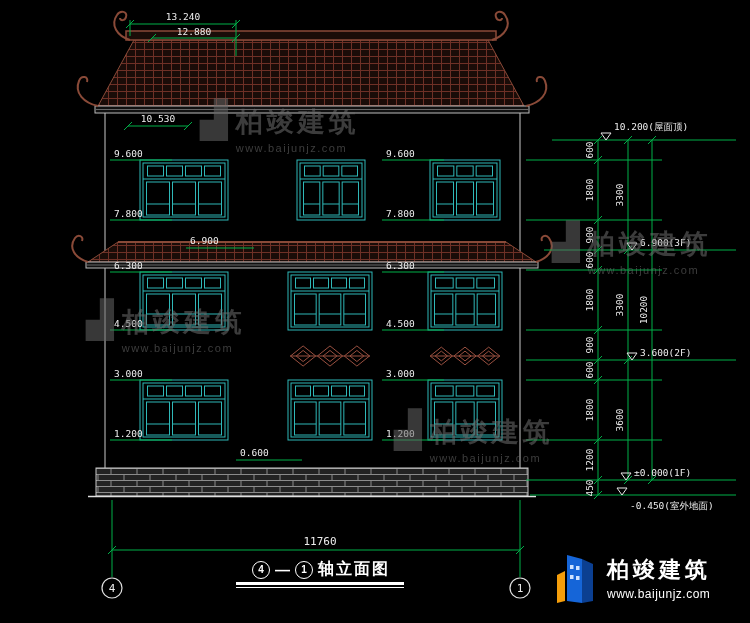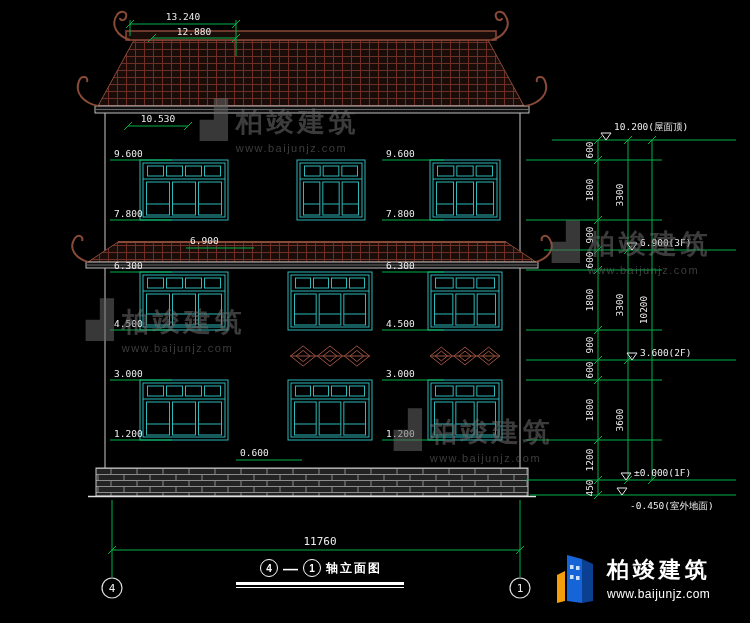--- a/index.html
+++ b/index.html
@@ -17,21 +17,21 @@
   .wm-name{font-size:27px;font-weight:bold;letter-spacing:4px;white-space:nowrap;}
   .wm-url{font-size:11px;letter-spacing:1.5px;margin-top:2px;}
   .logo{position:absolute;left:552px;top:551px;z-index:6;display:flex;align-items:center;gap:9px;color:#fff;}
   .logo-name{font-size:22px;font-weight:bold;letter-spacing:4px;white-space:nowrap;}
   .logo-url{font-size:12px;letter-spacing:.5px;margin-top:2px;}
   .title{position:absolute;left:234px;top:559px;width:174px;z-index:4;color:#fff;}
   .title-row{display:flex;align-items:center;justify-content:center;gap:5px;
              font-size:15px;font-weight:bold;}
   .cnum{display:inline-flex;width:16px;height:16px;border:1.3px solid #fff;border-radius:50%;
         align-items:center;justify-content:center;font-size:10px;flex:0 0 auto;}
-  .t-label{font-size:12px;letter-spacing:2px;white-space:nowrap;}
+  .t-label{font-size:16px;letter-spacing:2px;white-space:nowrap;}
   .tl1{position:absolute;left:236px;top:582px;width:168px;height:2.5px;background:#fff;z-index:4;}
   .tl2{position:absolute;left:236px;top:587px;width:168px;height:1px;background:#fff;z-index:4;}
 </style>
 </head>
 <body>
 
 <div class="stage">
 
 <svg id="cad" width="750" height="623" viewBox="0 0 750 623">
   <defs>

